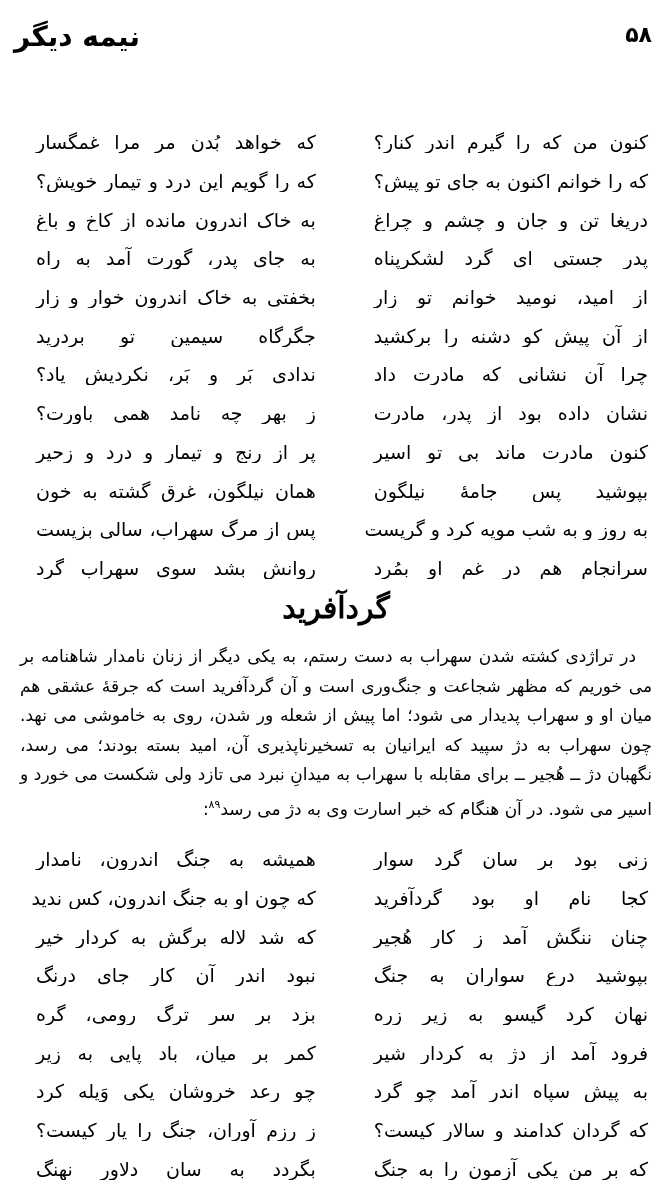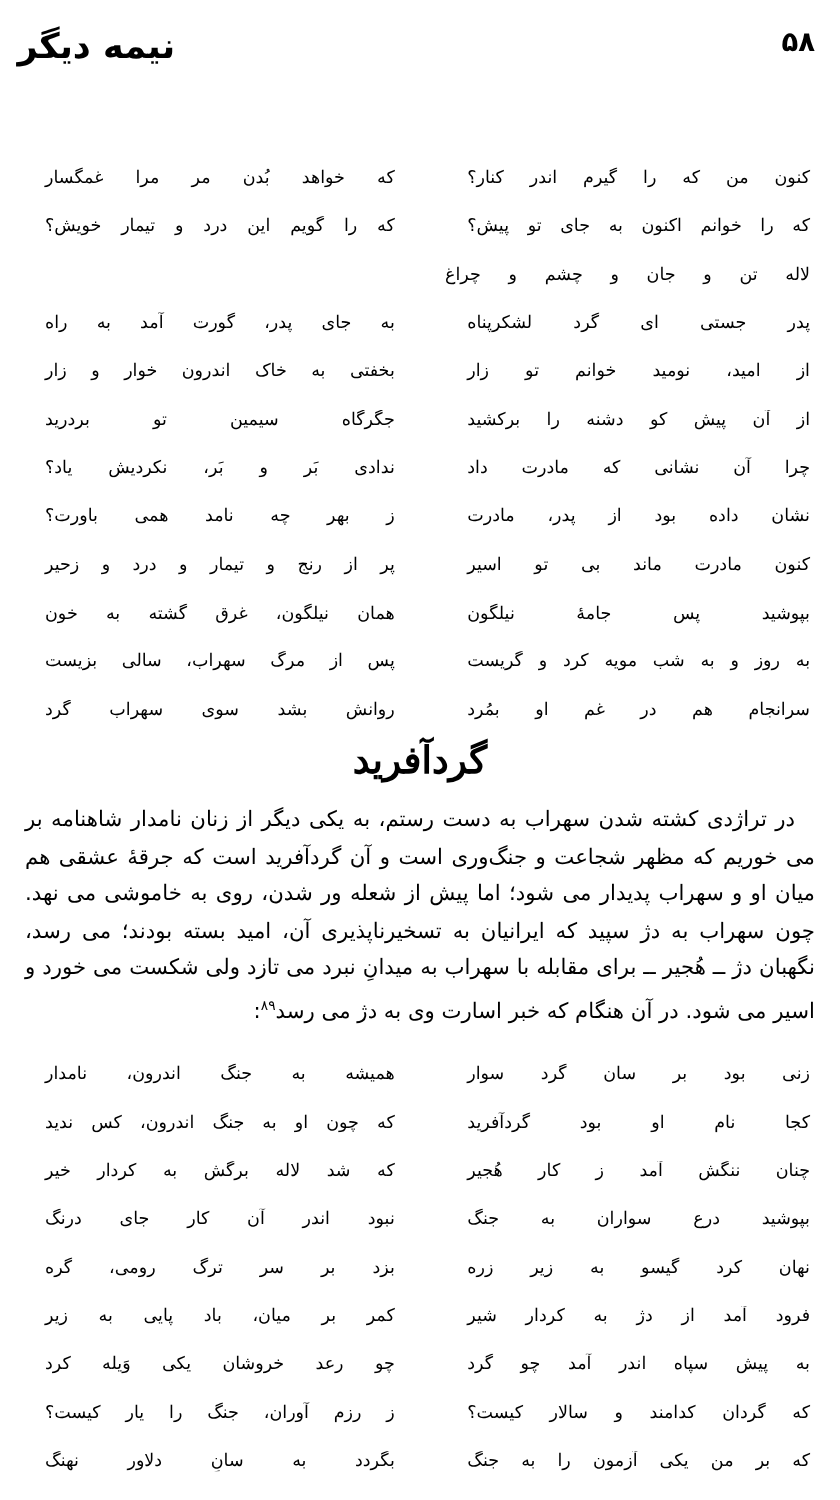--- a/index.html
+++ b/index.html
@@ -18,21 +18,21 @@
     position: absolute; left: 14px; top: 2px; font-size: 28px; font-weight: bold;
     direction: rtl; font-family: "DejaVu Sans", sans-serif;
   }
   .poem {
     position: absolute; left: 0; width: 672px; direction: rtl;
   }
   .poem .row {
     display: flex; flex-direction: row; height: 38.7px; align-items: center;
   }
   .poem .hemistich {
-    width: 336px; box-sizing: border-box; font-size: 14px; white-space: nowrap;
+    width: 336px; box-sizing: border-box; font-size: 19px; white-space: nowrap;
     text-align: justify; text-align-last: justify; overflow: hidden; margin-left: 18px;
   }
   .poem .hemistich.right { padding-right: 24px; padding-left: 20px; }
   .poem .hemistich.left { padding-right: 20px; padding-left: 18px; }
   .poem1 { top: 123px; }
   .poem2 { top: 840px; }
   .section-title {
     position: absolute; top: 590px; left: 0; width: 672px; text-align: center;
     font-size: 30px; font-weight: bold; direction: rtl;
     font-family: "DejaVu Serif", serif;
@@ -56,21 +56,22 @@
 <div class="poem poem1" id="poem1">
     <div class="row">
       <div class="hemistich right">کنون من که را گیرم اندر کنار؟</div>
       <div class="hemistich left">که خواهد بُدن مر مرا غمگسار</div>
     </div>
     <div class="row">
       <div class="hemistich right">که را خوانم اکنون به جای تو پیش؟</div>
       <div class="hemistich left">که را گویم این درد و تیمار خویش؟</div>
     </div>
     <div class="row">
-      <div class="hemistich right">لاله تن و جان و چشم و چراغ</div>
+      <div class="hemistich right">دریغا تن و جان و چشم و چراغ</div>
+      <div class="hemistich left">به خاک اندرون مانده از کاخ و باغ</div>
     </div>
     <div class="row">
       <div class="hemistich right">پدر جستی ای گرد لشکرپناه</div>
       <div class="hemistich left">به جای پدر، گورت آمد به راه</div>
     </div>
     <div class="row">
       <div class="hemistich right">از امید، نومید خوانم تو زار</div>
       <div class="hemistich left">بخفتی به خاک اندرون خوار و زار</div>
     </div>
     <div class="row">

